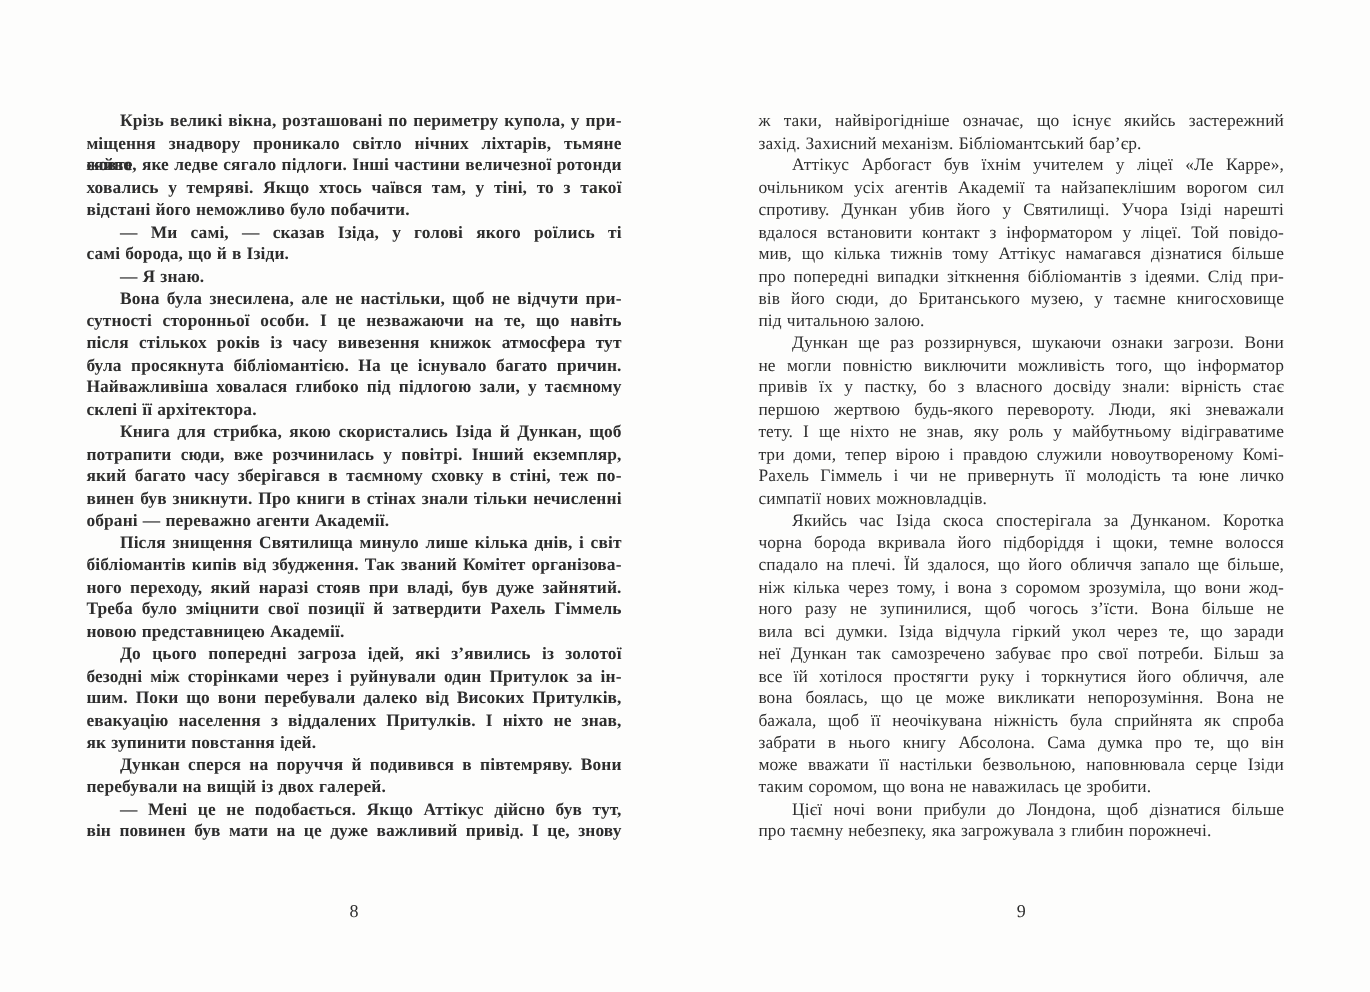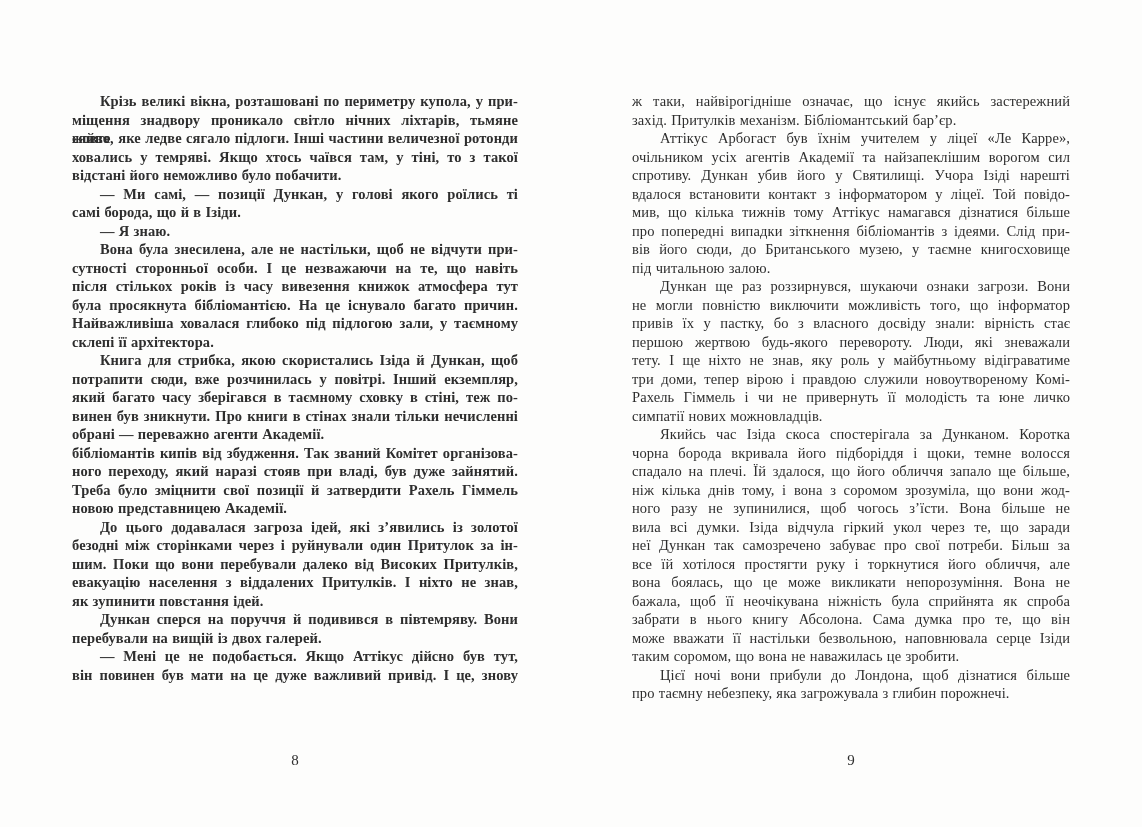--- a/index.html
+++ b/index.html
@@ -70,72 +70,73 @@
 <body>
 
 <div class="book-spread">
 
   <div class="text-block left">
       <div class="line indent">Крізь великі вікна, розташовані по периметру купола, у при-</div>
       <div class="line">міщення знадвору проникало світло нічних ліхтарів, тьмяне жовте</div>
       <div class="line">сяйво, яке ледве сягало підлоги. Інші частини величезної ротонди</div>
       <div class="line">ховались у темряві. Якщо хтось чаївся там, у тіні, то з такої</div>
       <div class="line end">відстані його неможливо було побачити.</div>
-      <div class="line indent">— Ми самі, — позиції Дункан, у голові якого роїлись ті</div>
+      <div class="line indent">— Ми самі, — сказав Ізіда, у голові якого роїлись ті</div>
       <div class="line end">самі борода, що й в Ізіди.</div>
       <div class="line indent end">— Я знаю.</div>
       <div class="line indent">Вона була знесилена, але не настільки, щоб не відчути при-</div>
       <div class="line">сутності сторонньої особи. І це незважаючи на те, що навіть</div>
       <div class="line">після стількох років із часу вивезення книжок атмосфера тут</div>
       <div class="line">була просякнута бібліомантією. На це існувало багато причин.</div>
       <div class="line">Найважливіша ховалася глибоко під підлогою зали, у таємному</div>
       <div class="line end">склепі її архітектора.</div>
       <div class="line indent">Книга для стрибка, якою скористались Ізіда й Дункан, щоб</div>
       <div class="line">потрапити сюди, вже розчинилась у повітрі. Інший екземпляр,</div>
       <div class="line">який багато часу зберігався в таємному сховку в стіні, теж по-</div>
       <div class="line">винен був зникнути. Про книги в стінах знали тільки нечисленні</div>
       <div class="line end">обрані — переважно агенти Академії.</div>
+      <div class="line indent">Після знищення Святилища минуло лише кілька днів, і світ</div>
       <div class="line">бібліомантів кипів від збудження. Так званий Комітет організова-</div>
       <div class="line">ного переходу, який наразі стояв при владі, був дуже зайнятий.</div>
       <div class="line">Треба було зміцнити свої позиції й затвердити Рахель Гіммель</div>
       <div class="line end">новою представницею Академії.</div>
-      <div class="line indent">До цього додавалася загроза ідей, які з’явились із золотої</div>
+      <div class="line indent">До цього попередні загроза ідей, які з’явились із золотої</div>
       <div class="line">безодні між сторінками через і руйнували один Притулок за ін-</div>
       <div class="line">шим. Поки що вони перебували далеко від Високих Притулків,</div>
       <div class="line">евакуацію населення з віддалених Притулків. І ніхто не знав,</div>
       <div class="line end">як зупинити повстання ідей.</div>
       <div class="line indent">Дункан сперся на поруччя й подивився в півтемряву. Вони</div>
       <div class="line end">перебували на вищій із двох галерей.</div>
       <div class="line indent">— Мені це не подобається. Якщо Аттікус дійсно був тут,</div>
       <div class="line">він повинен був мати на це дуже важливий привід. І це, знову</div>
     </div>
 
   <div class="text-block right">
       <div class="line">ж таки, найвірогідніше означає, що існує якийсь застережний</div>
-      <div class="line end">захід. Притулків механізм. Бібліомантський бар’єр.</div>
+      <div class="line end">захід. Захисний механізм. Бібліомантський бар’єр.</div>
       <div class="line indent">Аттікус Арбогаст був їхнім учителем у ліцеї «Ле Карре»,</div>
       <div class="line">очільником усіх агентів Академії та найзапеклішим ворогом сил</div>
       <div class="line">спротиву. Дункан убив його у Святилищі. Учора Ізіді нарешті</div>
       <div class="line">вдалося встановити контакт з інформатором у ліцеї. Той повідо-</div>
       <div class="line">мив, що кілька тижнів тому Аттікус намагався дізнатися більше</div>
       <div class="line">про попередні випадки зіткнення бібліомантів з ідеями. Слід при-</div>
       <div class="line">вів його сюди, до Британського музею, у таємне книгосховище</div>
       <div class="line end">під читальною залою.</div>
       <div class="line indent">Дункан ще раз роззирнувся, шукаючи ознаки загрози. Вони</div>
       <div class="line">не могли повністю виключити можливість того, що інформатор</div>
       <div class="line">привів їх у пастку, бо з власного досвіду знали: вірність стає</div>
       <div class="line">першою жертвою будь-якого перевороту. Люди, які зневажали</div>
       <div class="line">тету. І ще ніхто не знав, яку роль у майбутньому відіграватиме</div>
       <div class="line">три доми, тепер вірою і правдою служили новоутвореному Комі-</div>
       <div class="line">Рахель Гіммель і чи не привернуть її молодість та юне личко</div>
       <div class="line end">симпатії нових можновладців.</div>
       <div class="line indent">Якийсь час Ізіда скоса спостерігала за Дунканом. Коротка</div>
       <div class="line">чорна борода вкривала його підборіддя і щоки, темне волосся</div>
       <div class="line">спадало на плечі. Їй здалося, що його обличчя запало ще більше,</div>
-      <div class="line">ніж кілька днів тому, і вона з соромом зрозуміла, що вони жод-</div>
+      <div class="line">ніж кілька через тому, і вона з соромом зрозуміла, що вони жод-</div>
       <div class="line">ного разу не зупинилися, щоб чогось з’їсти. Вона більше не</div>
       <div class="line">вила всі думки. Ізіда відчула гіркий укол через те, що заради</div>
       <div class="line">неї Дункан так самозречено забуває про свої потреби. Більш за</div>
       <div class="line">все їй хотілося простягти руку і торкнутися його обличчя, але</div>
       <div class="line">вона боялась, що це може викликати непорозуміння. Вона не</div>
       <div class="line">бажала, щоб її неочікувана ніжність була сприйнята як спроба</div>
       <div class="line">забрати в нього книгу Абсолона. Сама думка про те, що він</div>
       <div class="line">може вважати її настільки безвольною, наповнювала серце Ізіди</div>
       <div class="line end">таким соромом, що вона не наважилась це зробити.</div>
       <div class="line indent">Цієї ночі вони прибули до Лондона, щоб дізнатися більше</div>

